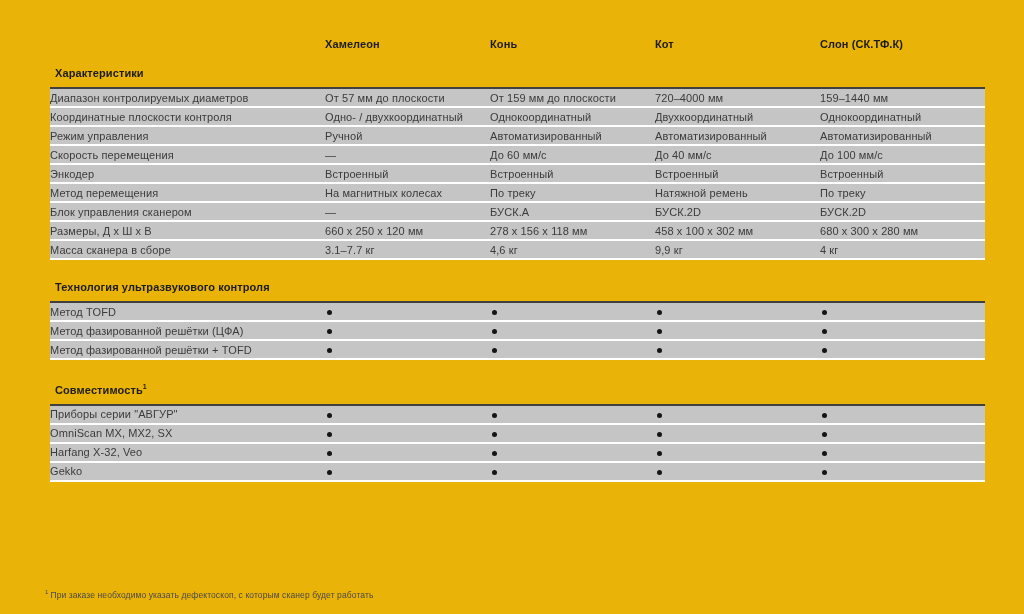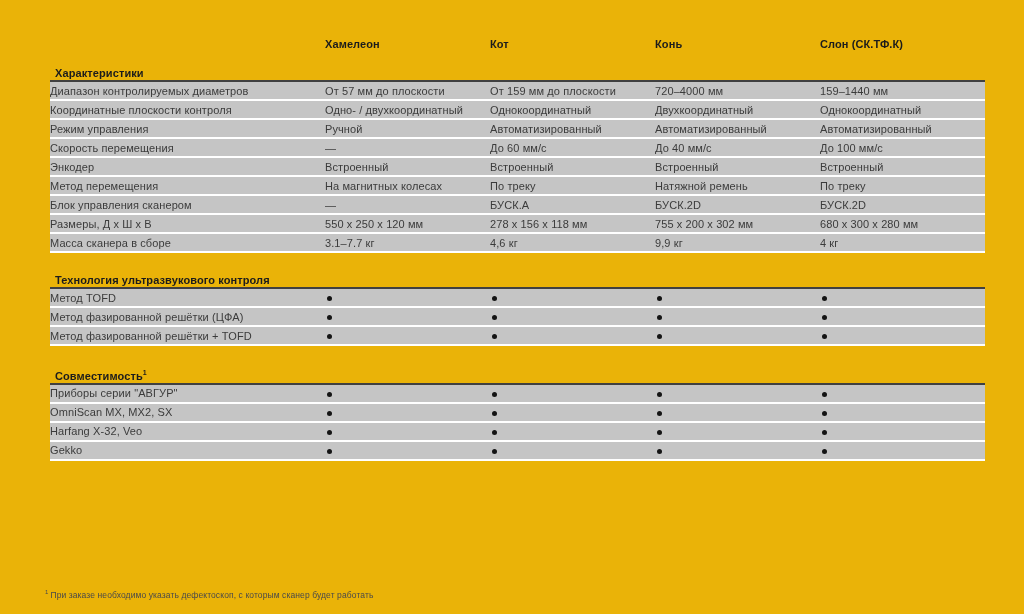--- a/index.html
+++ b/index.html
@@ -18,21 +18,21 @@
   .col-h {
     font-size:11px; font-weight:bold; color:#1c1c1c;
     letter-spacing:0.1px; white-space:nowrap;
   }
 
   .section { margin-top:20px; }
   .section:first-of-type { margin-top:0; }
 
   .section-head {
     font-size:11px; font-weight:bold; color:#1c1c1c;
-    line-height:14px; padding-left:5px; padding-bottom:0;
+    line-height:14px; padding-left:5px; padding-bottom:7px;
     letter-spacing:0.1px;
   }
   .section-head sup { font-size:7px; vertical-align:super; }
 
   .rows { border-top:2px solid #404040; }
 
   .row {
     display:grid;
     grid-template-columns:275px 165px 165px 165px 165px;
     height:19px;
@@ -61,22 +61,22 @@
 </style>
 </head>
 <body>
 
 <div class="page">
   <div class="table">
 
     <div class="cols-row">
       <div class="col-h"></div>
       <div class="col-h">Хамелеон</div>
+      <div class="col-h">Конь</div>
       <div class="col-h">Кот</div>
-      <div class="col-h">Конь</div>
       <div class="col-h">Слон (СК.ТФ.К)</div>
     </div>
 
     <div id="sections-mount">
         <div class="section">
           <div class="section-head">Характеристики</div>
           <div class="rows">
             <div class="row">
               <div class="cell label">Диапазон контролируемых диаметров</div>
               <div class="cell value">От 57 мм до плоскости</div>
@@ -121,23 +121,23 @@
             </div>
             <div class="row">
               <div class="cell label">Блок управления сканером</div>
               <div class="cell value">—</div>
               <div class="cell value">БУСК.А</div>
               <div class="cell value">БУСК.2D</div>
               <div class="cell value">БУСК.2D</div>
             </div>
             <div class="row">
               <div class="cell label">Размеры, Д х Ш х В</div>
-              <div class="cell value">550 x 250 x 120 мм</div>
+              <div class="cell value">660 x 250 x 120 мм</div>
               <div class="cell value">278 x 156 x 118 мм</div>
-              <div class="cell value">755 x 200 x 302 мм</div>
+              <div class="cell value">458 x 100 x 302 мм</div>
               <div class="cell value">680 x 300 x 280 мм</div>
             </div>
             <div class="row">
               <div class="cell label">Масса сканера в сборе</div>
               <div class="cell value">3.1–7.7 кг</div>
               <div class="cell value">4,6 кг</div>
               <div class="cell value">9,9 кг</div>
               <div class="cell value">4 кг</div>
             </div>
           </div>

